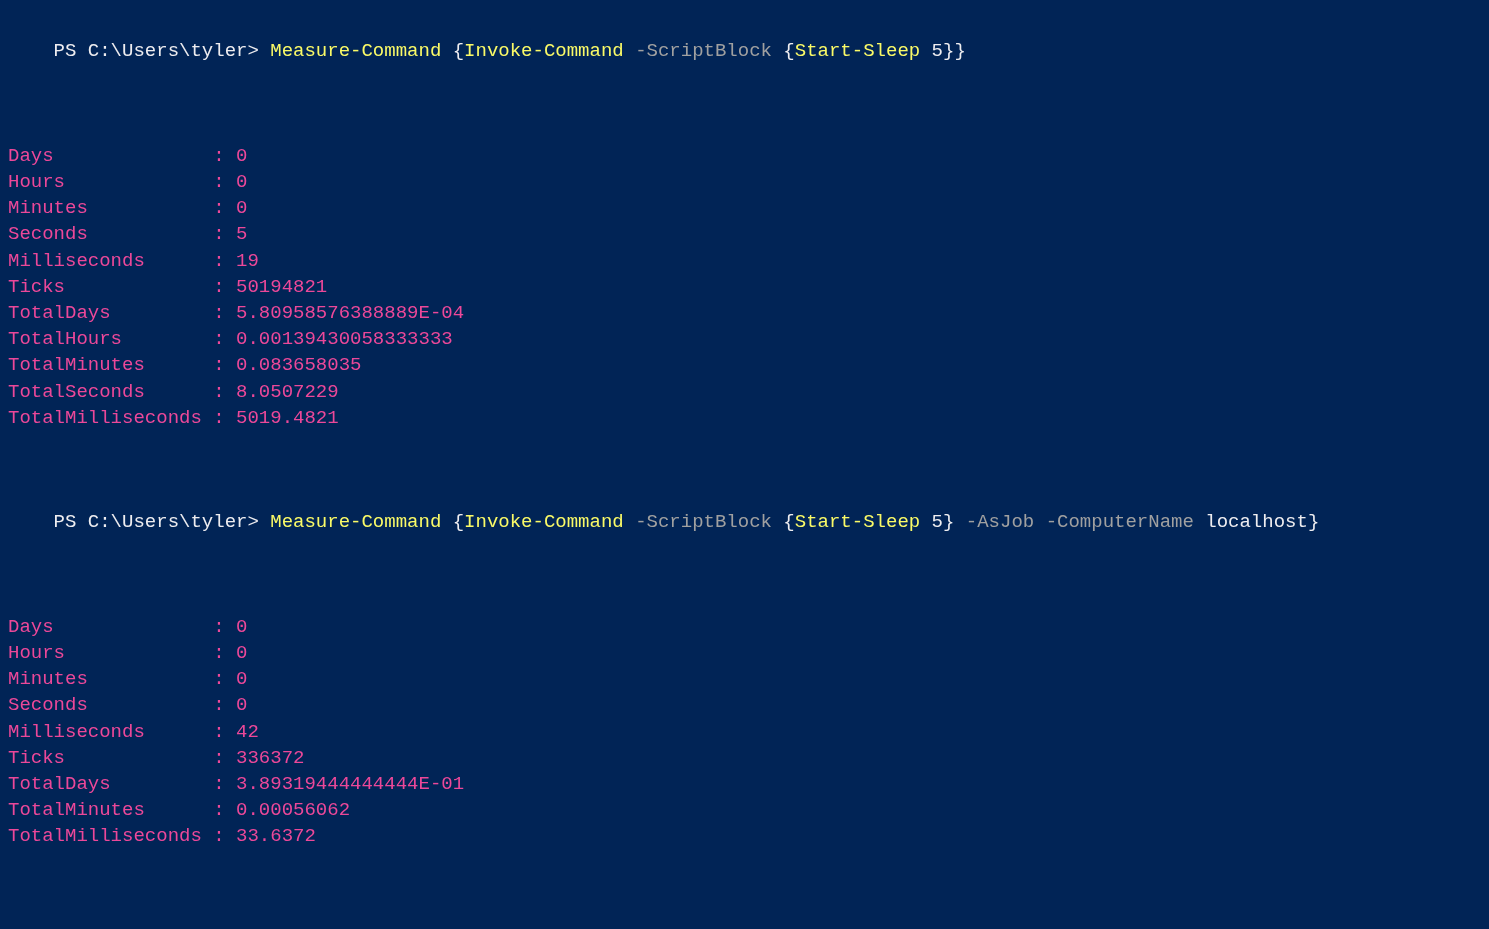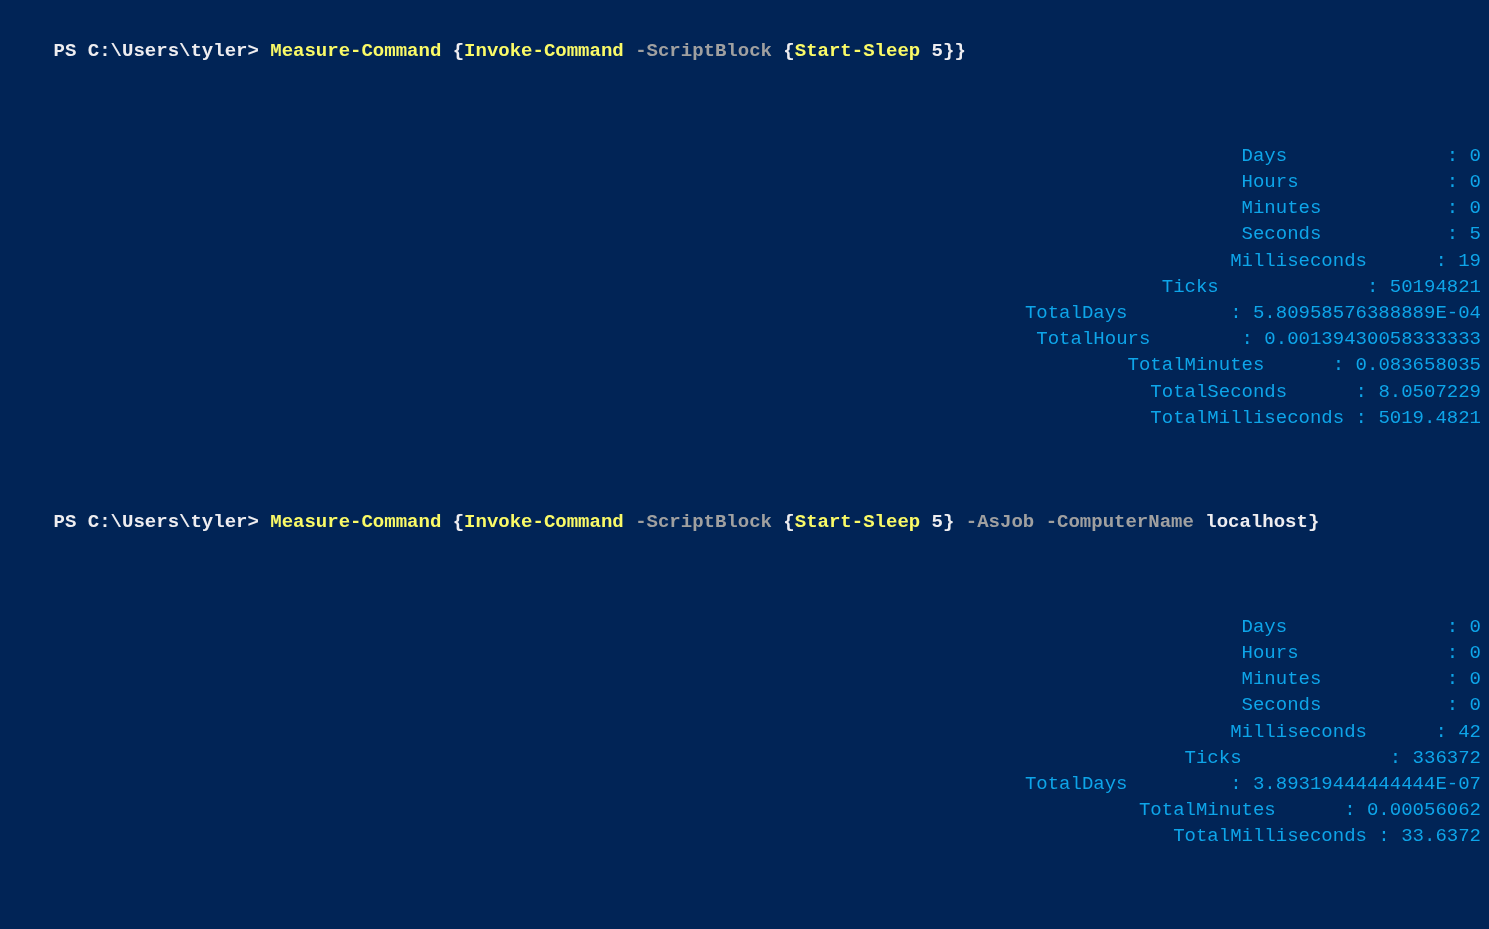--- a/index.html
+++ b/index.html
@@ -14,42 +14,40 @@
       font-size: 19px;
       padding: 12px 8px;
       line-height: 1.38;
       width: 1489px;
       height: 929px;
       overflow: hidden;
     }
     .prompt-line {
       white-space: pre;
       margin-bottom: 0;
-      font-weight: bold;
     }
     .prompt-prefix {
       color: #eeedf0;
     }
     .cmd-yellow {
       color: #fafa67;
     }
     .cmd-gray {
       color: #a0a0a0;
     }
     .cmd-white {
       color: #eeedf0;
     }
     .output-block {
       margin-top: 52px;
       margin-bottom: 52px;
     }
     .output-row {
       white-space: pre;
-      color: #0ea5e9;
-      text-align: right;
+      color: #ec4899;
     }
   </style>
 </head>
 <body>
 
 <div class="terminal">
 
   <div class="prompt-line">
     <span class="prompt-prefix">PS C:\Users\tyler&gt; </span><span id="cmd1"><span class="cmd-yellow">Measure-Command </span><span class="cmd-white">{</span><span class="cmd-yellow">Invoke-Command </span><span class="cmd-gray">-ScriptBlock </span><span class="cmd-white">{</span><span class="cmd-yellow">Start-Sleep </span><span class="cmd-white">5</span><span class="cmd-white">}}</span></span>
   </div>
@@ -72,18 +70,18 @@
     <span class="prompt-prefix">PS C:\Users\tyler&gt; </span><span id="cmd2"><span class="cmd-yellow">Measure-Command </span><span class="cmd-white">{</span><span class="cmd-yellow">Invoke-Command </span><span class="cmd-gray">-ScriptBlock </span><span class="cmd-white">{</span><span class="cmd-yellow">Start-Sleep </span><span class="cmd-white">5</span><span class="cmd-white">} </span><span class="cmd-gray">-AsJob -ComputerName </span><span class="cmd-white">localhost</span><span class="cmd-white">}</span></span>
   </div>
 
   <div class="output-block" id="out2">
       <div class="output-row"><span>Days              </span><span>: </span><span>0</span></div>
       <div class="output-row"><span>Hours             </span><span>: </span><span>0</span></div>
       <div class="output-row"><span>Minutes           </span><span>: </span><span>0</span></div>
       <div class="output-row"><span>Seconds           </span><span>: </span><span>0</span></div>
       <div class="output-row"><span>Milliseconds      </span><span>: </span><span>42</span></div>
       <div class="output-row"><span>Ticks             </span><span>: </span><span>336372</span></div>
-      <div class="output-row"><span>TotalDays         </span><span>: </span><span>3.89319444444444E-07</span></div>
+      <div class="output-row"><span>TotalDays         </span><span>: </span><span>3.89319444444444E-01</span></div>
       <div class="output-row"><span>TotalMinutes      </span><span>: </span><span>0.00056062</span></div>
       <div class="output-row"><span>TotalMilliseconds </span><span>: </span><span>33.6372</span></div>
     </div>
 
 </div>
 
 </body></html>

